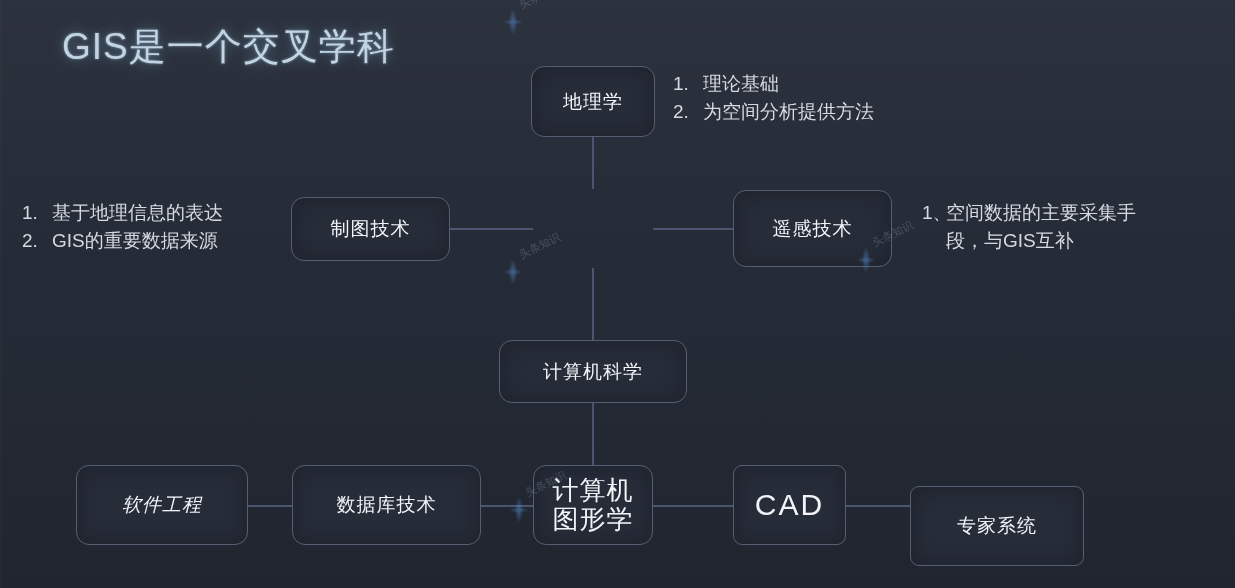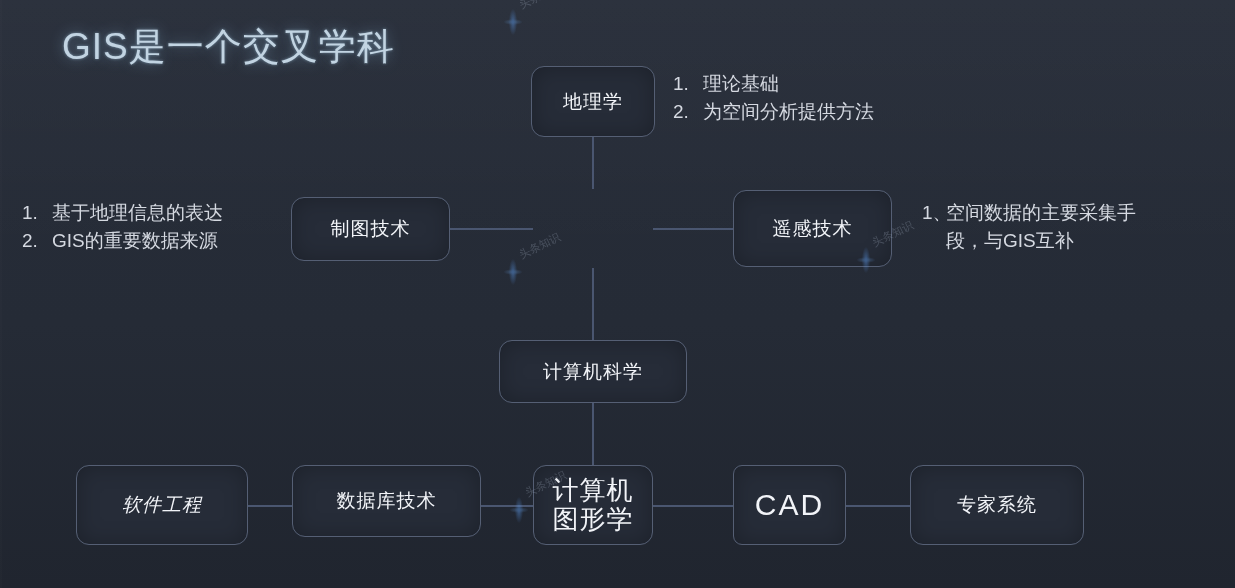--- a/index.html
+++ b/index.html
@@ -154,34 +154,34 @@
   </div>
 
   <div class="node" style="left:499px; top:340px; width:188px; height:63px;">
     <span>计算机科学</span>
   </div>
 
   <div class="node" style="left:76px; top:465px; width:172px; height:80px;font-style:italic;">
     <span>软件工程</span>
   </div>
 
-  <div class="node" style="left:292px; top:465px; width:189px; height:72px;">
+  <div class="node" style="left:292px; top:465px; width:189px; height:80px;">
     <span>数据库技术</span>
   </div>
 
   <div class="node two-line" style="left:533px; top:465px; width:120px; height:80px; flex-direction:column;">
     <span>计算机</span>
     <span>图形学</span>
   </div>
 
   <div class="node latin" style="left:733px; top:465px; width:113px; height:80px;border-radius:9px;">
     <span>CAD</span>
   </div>
 
-  <div class="node" style="left:910px; top:465px; width:174px; height:80px;">
+  <div class="node" style="left:910px; top:486px; width:174px; height:80px;border-radius:9px;">
     <span>专家系统</span>
   </div>
 
   <div class="note" style="left:673px; top:70px;">
     <div class="note-row">
       <span class="note-idx">1.</span>
       <span class="note-txt">理论基础</span>
     </div>
     <div class="note-row">
       <span class="note-idx">2.</span>

